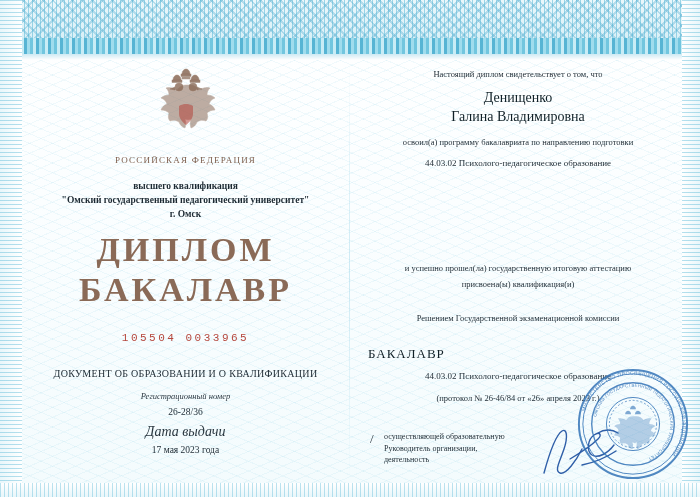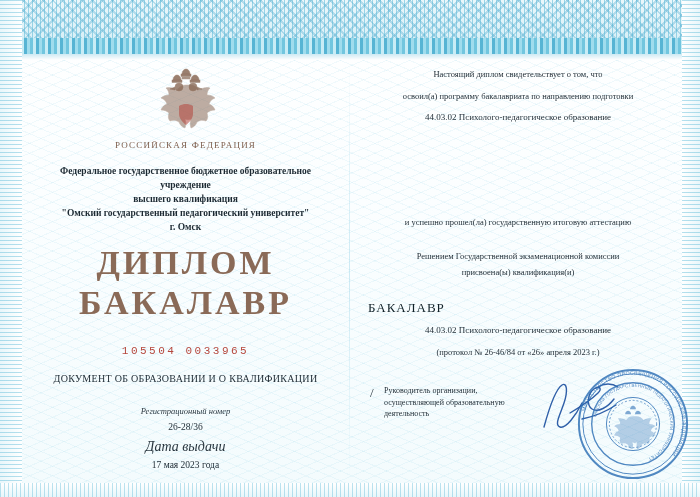--- a/index.html
+++ b/index.html
@@ -90,21 +90,21 @@
   .left{
     position:absolute;top:60px;left:22px;width:327px;height:423px;
     text-align:center;
   }
   .emblem{
     margin:8px auto 0;
     width:62px;height:70px;
     display:block;
   }
   .rf-title{
-    margin-top:2px;
+    margin-top:17px;
     font-size:9px;letter-spacing:1.2px;
     color:#7d5f4e;
     font-family:"Liberation Serif", serif;
   }
   .org{
     margin-top:14px;
     font-size:9.5px;line-height:14px;
     color:#1d2a33;
     font-weight:bold;
     padding:0 18px;
@@ -120,27 +120,27 @@
   .big-title .l1{font-size:34px;display:block;}
   .big-title .l2{font-size:34px;display:block;}
   .serial{
     margin-top:22px;
     color:#b5463c;
     font-size:11px;
     letter-spacing:2.5px;
     font-family:"Liberation Mono", monospace;
   }
   .doc-caption{
-    margin-top:16px;
+    margin-top:24px;
     font-size:10px;
     color:#1d2a33;
     letter-spacing:.3px;
   }
   .reg-label{
-    margin-top:22px;
+    margin-top:12px;
     font-size:8.5px;
     font-style:italic;
     color:#2a3740;
   }
   .reg-number{
     margin-top:6px;
     font-size:9.5px;
     color:#1d2a33;
   }
   .date-label{
@@ -262,21 +262,20 @@
         <path d="M20 19l-5 2 5 1z" opacity=".8"></path>
         <path d="M42 19l5 2-5 1z" opacity=".8"></path>
 
         <path d="M31 36c-4 0-7 2-7 2v8c0 6 7 11 7 11s7-5 7-11v-8s-3-2-7-2z" fill="#b5463c" opacity=".55" stroke="none"></path>
       </g>
     </svg>
 
     <div class="rf-title">РОССИЙСКАЯ ФЕДЕРАЦИЯ</div>
 
     <div class="org">
-      <span class="line">Федеральное государственное бюджетное образовательное учреждение</span>
       <span class="line">высшего квалификация</span>
       <span class="line">"Омский государственный педагогический университет"</span>
       <span class="line">г. Омск</span>
     </div>
 
     <div class="big-title">
       <span class="l1">ДИПЛОМ</span>
       <span class="l2">БАКАЛАВР</span>
     </div>
 
@@ -287,40 +286,44 @@
     <div class="reg-label">Регистрационный номер</div>
     <div class="reg-number">26-28/36</div>
     <div class="date-label">Дата выдачи</div>
     <div class="date-value">17 мая 2023 года</div>
   </div>
 
   <div class="right">
 
     <div class="r-small r-center">Настоящий диплом свидетельствует о том, что</div>
 
+    <div class="r-name">
+      <span>Денищенко</span>
+      <span class="n2">Галина Владимировна</span>
+    </div>
 
     <div class="r-line r-center">освоил(а) программу бакалавриата по направлению подготовки</div>
     <div class="r-prog">44.03.02 Психолого-педагогическое образование</div>
 
     <div class="r-gap"></div>
 
     <div class="r-line r-center">и успешно прошел(ла) государственную итоговую аттестацию</div>
 
+    <div class="r-line r-center" style="margin-top:4px;">присвоена(ы) квалификация(и)</div>
     <div class="r-line r-center" style="margin-top:22px;">Решением Государственной экзаменационной комиссии</div>
-    <div class="r-line r-center" style="margin-top:4px;">присвоена(ы) квалификация(и)</div>
 
     <div class="r-qual">БАКАЛАВР</div>
     <div class="r-qual-prog">44.03.02 Психолого-педагогическое образование</div>
     <div class="r-protocol">(протокол № 26-46/84 от «26» апреля 2023 г.)</div>
 
     <div class="sign-row">
       <span class="sign-slash">/</span>
       <div class="sign-text">
+        <div>осуществляющей образовательную</div>
         <div>Руководитель организации,</div>
-        <div>осуществляющей образовательную</div>
         <div>деятельность</div>
       </div>
       <svg class="signature" viewBox="0 0 90 56">
         <g fill="none" stroke="#2f5fa8" stroke-width="1.4" stroke-linecap="round">
           <path d="M8 48 C14 26, 20 10, 26 6 C31 3, 32 12, 28 24 C24 36, 18 46, 24 48 C30 50, 40 36, 46 24"></path>
           <path d="M34 34 C44 28, 54 22, 62 14 C66 10, 64 6, 58 10 C52 14, 50 26, 56 30 C62 34, 72 28, 78 20"></path>
           <path d="M46 40 C56 38, 68 34, 80 26"></path>
           <path d="M62 8 C68 4, 76 4, 82 8"></path>
         </g>
       </svg>

